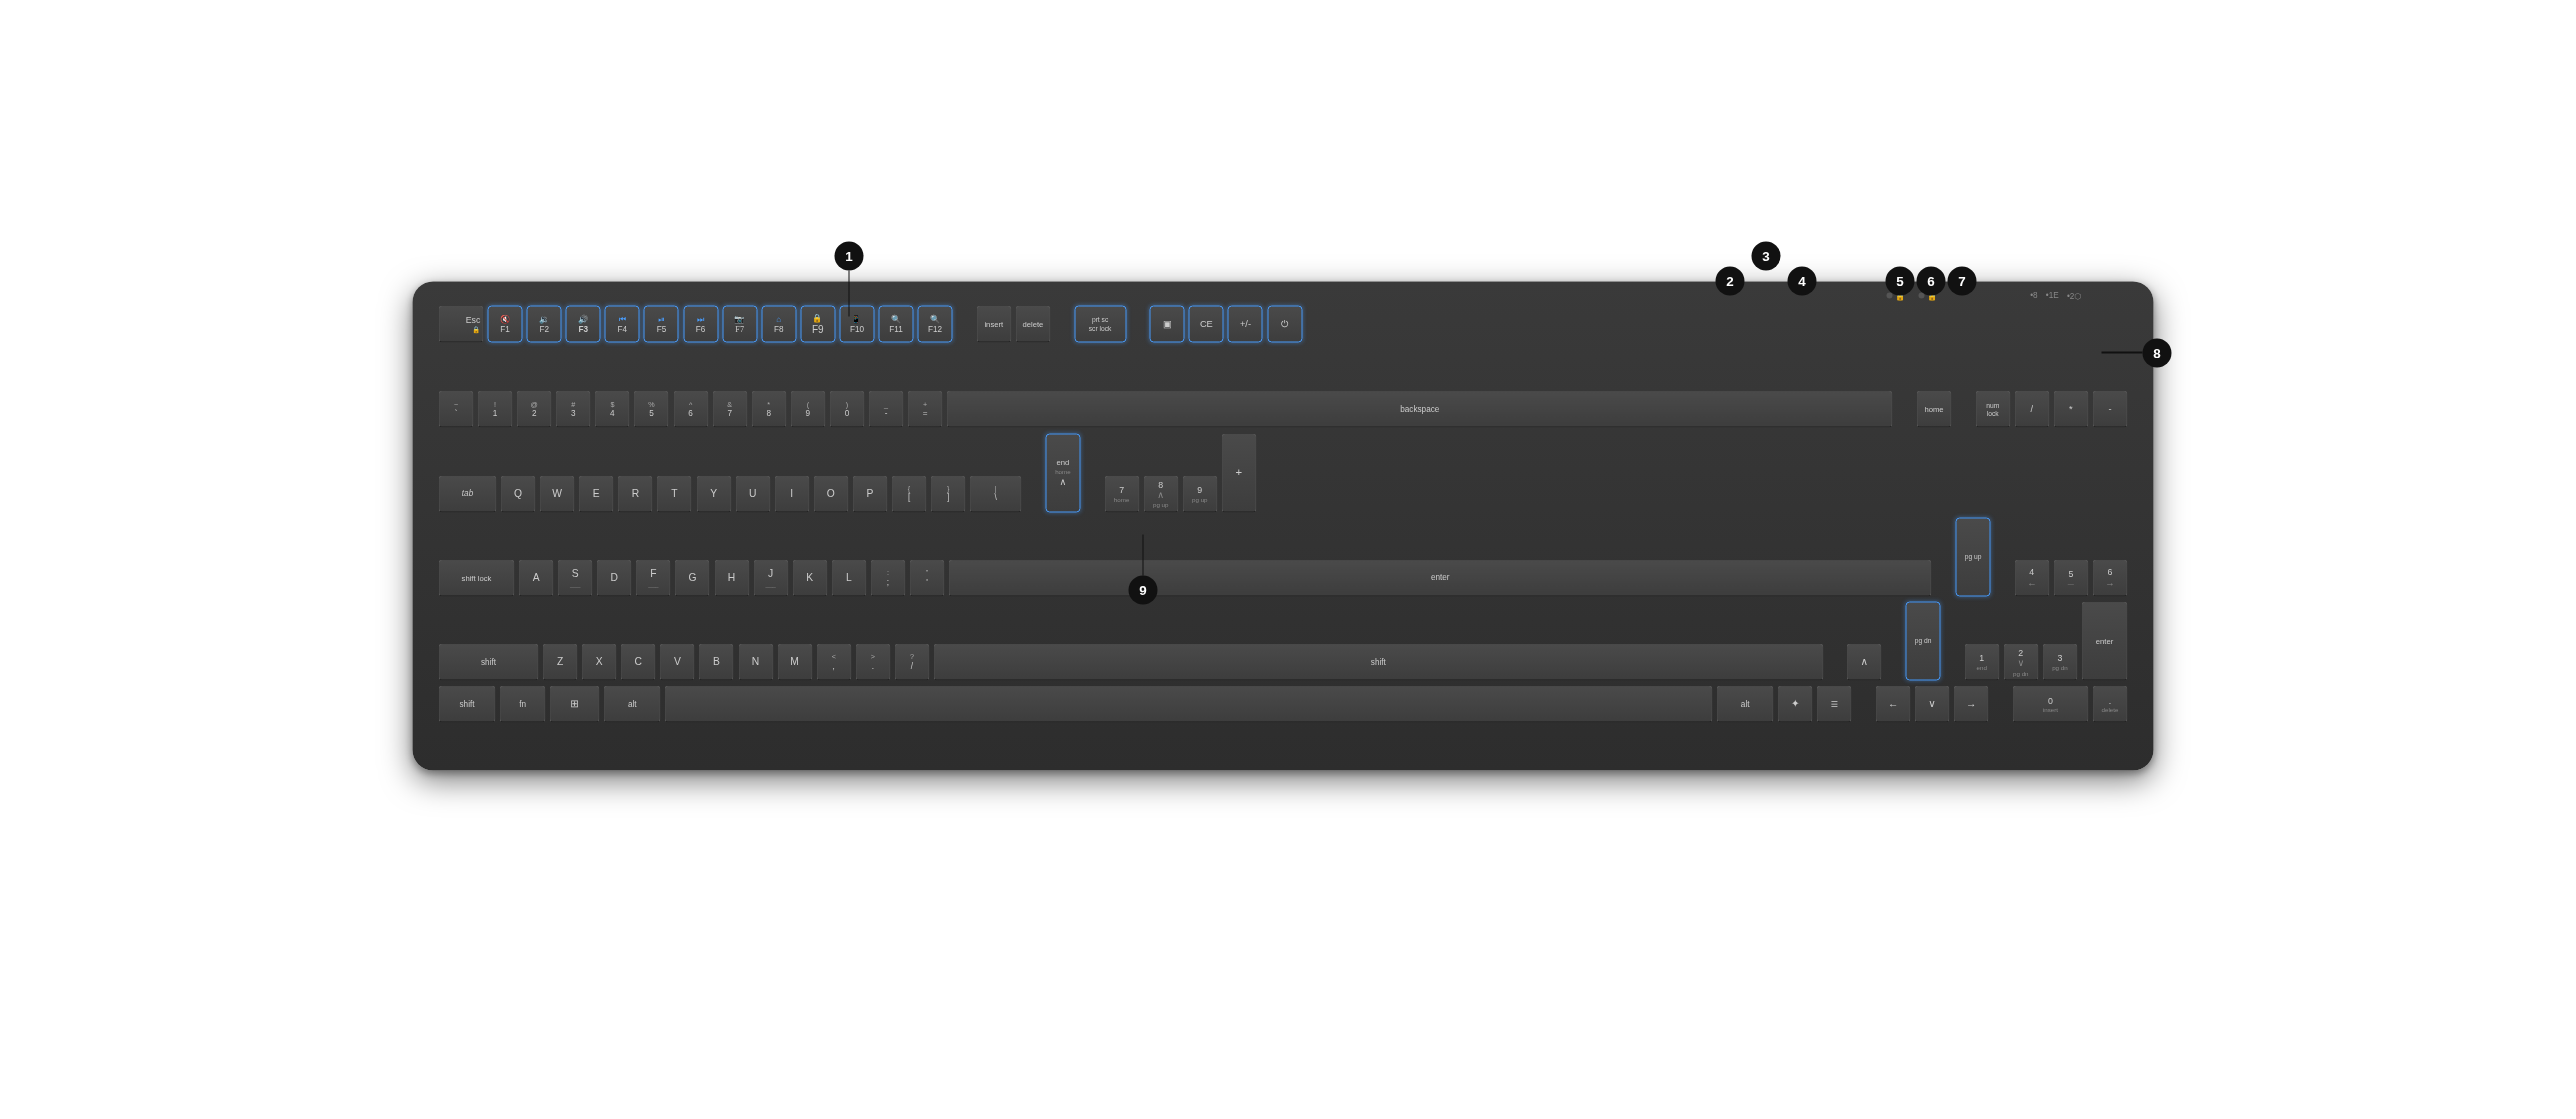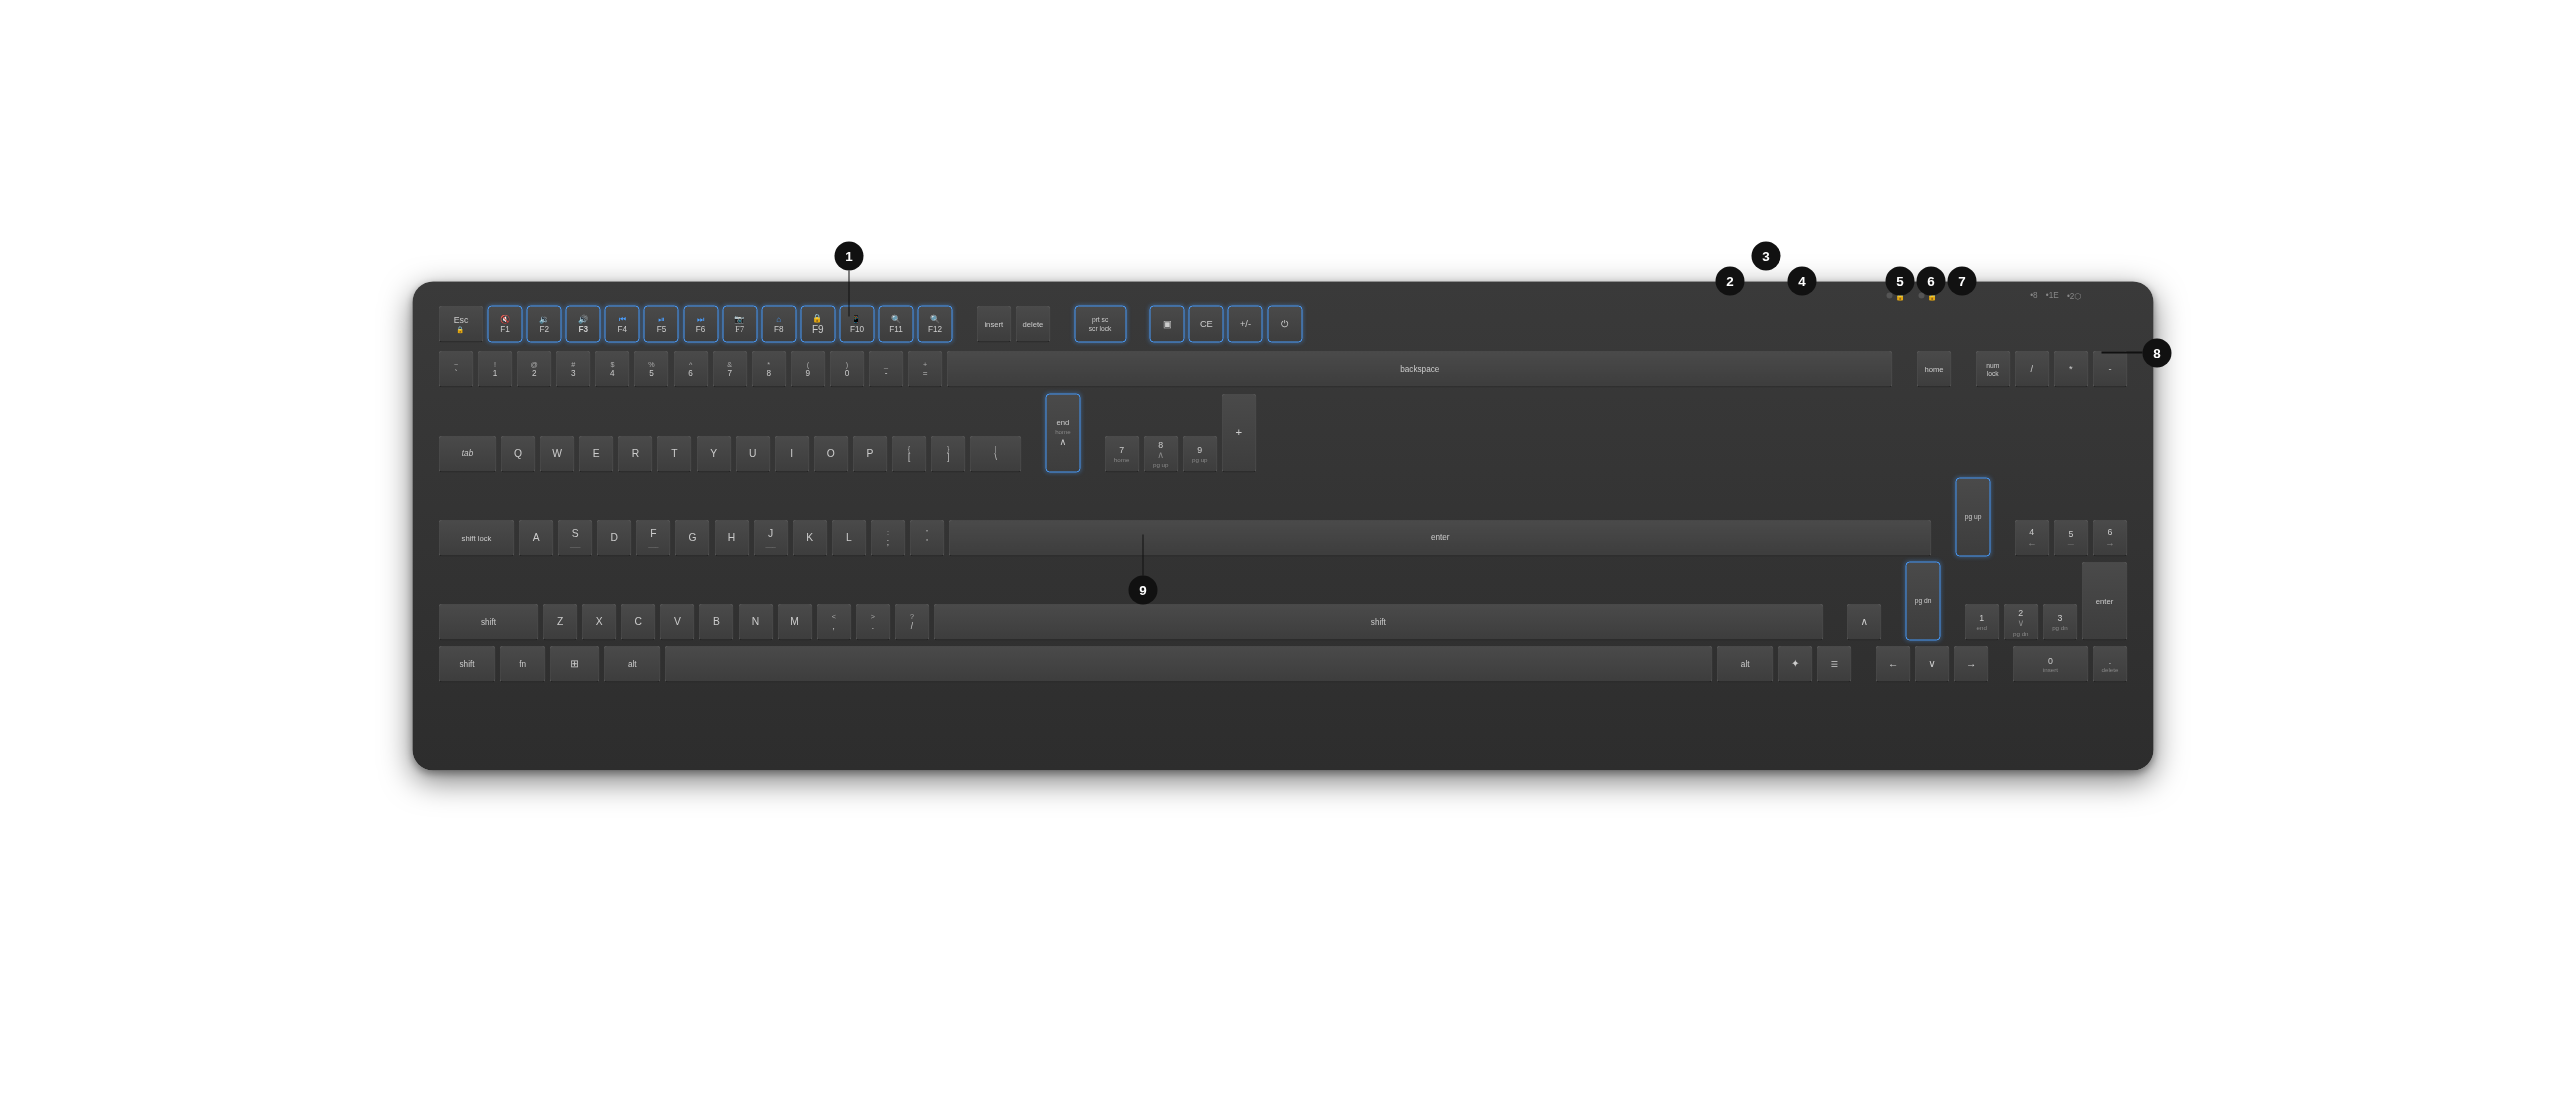--- a/index.html
+++ b/index.html
@@ -58,21 +58,21 @@
       min-width: 35px;
       text-align: center;
       line-height: 1.2;
     }
 
     .key.highlighted {
       border: 1px solid #4a9eff;
       box-shadow: 0 0 4.1px rgba(74, 158, 255, 0.4);
     }
     .key-space   { min-width: 361px; }
-    .key-backspace { min-width: 93px; }
+    .key-backspace { min-width: 93px; margin-top: 40px; }
     .key-tab     { min-width: 62px; font-style: italic; }
     .key-caps    { min-width: 75px; }
     .key-ctrl    { min-width: 57px; }
     .key-fn      { min-width: 46px; }
     .key-alt     { min-width: 57px; }
 
     .key-numpad-enter {
       height: 79px;
       min-width: 46px;
     }
@@ -157,21 +157,21 @@
     </div>
 
     <div style="position:absolute; top:9.3px; right:72px; display:flex; gap:8.2px; align-items:center;">
       <span style="color:#888; font-size:8.2px;">•8</span>
       <span style="color:#888; font-size:8.2px;">•1E</span>
       <span style="color:#888; font-size:8.2px;">•2⬡</span>
     </div>
 
     <div class="key-row" style="margin-top:4.1px;">
 
-      <div class="key" style="min-width:45px;">
+      <div class="key" style="min-width:45px;align-items:flex-end;">
         <span style="font-size:8.8px; color:#ccc;">Esc</span>
         <span style="font-size:6.7px; color:#4a9eff;">🔒</span>
       </div>
 
       <div class="key highlighted">
         <span style="font-size:8.2px; color:#4a9eff;">🔇</span>
         <span style="font-size:8.2px; color:#ccc;">F1</span>
       </div>
 
       <div class="key highlighted">

